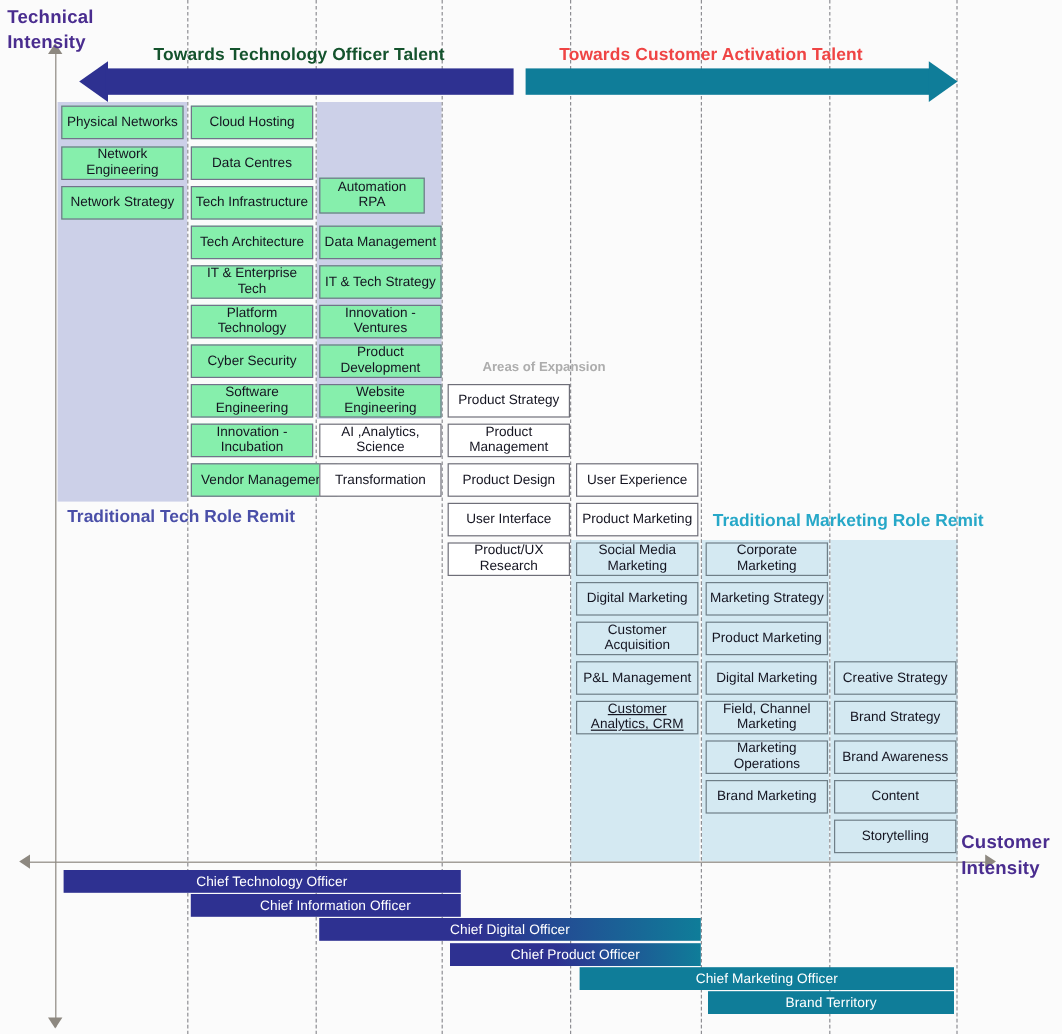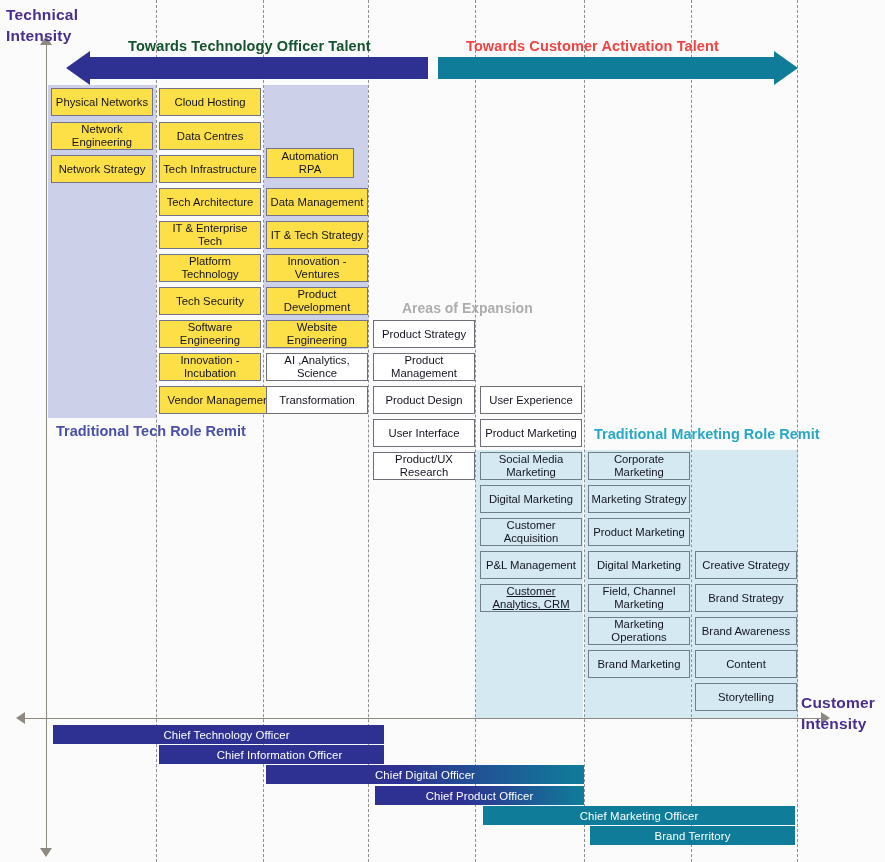--- a/index.html
+++ b/index.html
@@ -59,34 +59,34 @@
   #arrow-left .head{left:0;border-right:24px solid #2e3191;}
 
   #arrow-right{left:438px;top:57px;width:360px;}
   #arrow-right .shaft{left:0;width:338px;background:#0f7d99;}
   #arrow-right .head{right:0;border-left:24px solid #0f7d99;}
 
   
   .region-caption{position:absolute;font-weight:bold;font-size:14.5px;}
   #caption-tech{left:56px;top:423px;color:#4a4fa8;}
   #caption-marketing{left:594px;top:426px;color:#27a8c8;}
-  #caption-expansion{left:402px;top:300px;color:#adadad;font-size:14px;}
+  #caption-expansion{left:402px;top:300px;color:#adadad;font-size:11px;}
 
   
   .skillbox{
     position:absolute;
     box-sizing:border-box;
     border:1px solid #7e7e8c;
     display:flex;align-items:center;justify-content:center;
     text-align:center;
     font-size:11.3px;line-height:12.6px;
     color:#141420;
     padding:0 2px;
   }
-  .sb-purple{background:#fde047;border-color:#72728a;}
+  .sb-purple{background:#86efac;border-color:#72728a;}
   .sb-white{background:#ffffff;border-color:#6e6e78;}
   .sb-blue{background:#d4e9f2;border-color:#6f7f88;}
 
   
   .rolebar{
     position:absolute;height:19px;
     display:flex;align-items:center;justify-content:center;
     color:#ffffff;font-size:11.4px;letter-spacing:.1px;
   }
   .rb-purple{background:#2e3191;padding-left:16px;}
@@ -147,21 +147,21 @@
   <div class="skillbox sb-purple" style="left:51px;top:88px;width:102px;height:28px;">Physical Networks</div>
   <div class="skillbox sb-purple" style="left:51px;top:122px;width:102px;height:28px;">Network Engineering</div>
   <div class="skillbox sb-purple" style="left:51px;top:155px;width:102px;height:28px;">Network Strategy</div>
 
   <div class="skillbox sb-purple" style="left:159px;top:88px;width:102px;height:28px;">Cloud Hosting</div>
   <div class="skillbox sb-purple" style="left:159px;top:122px;width:102px;height:28px;">Data Centres</div>
   <div class="skillbox sb-purple" style="left:159px;top:155px;width:102px;height:28px;">Tech Infrastructure</div>
   <div class="skillbox sb-purple" style="left:159px;top:188px;width:102px;height:28px;">Tech Architecture</div>
   <div class="skillbox sb-purple" style="left:159px;top:221px;width:102px;height:28px;">IT &amp; Enterprise Tech</div>
   <div class="skillbox sb-purple" style="left:159px;top:254px;width:102px;height:28px;">Platform Technology</div>
-  <div class="skillbox sb-purple" style="left:159px;top:287px;width:102px;height:28px;">Tech Security</div>
+  <div class="skillbox sb-purple" style="left:159px;top:287px;width:102px;height:28px;">Cyber Security</div>
   <div class="skillbox sb-purple" style="left:159px;top:320px;width:102px;height:28px;">Software Engineering</div>
   <div class="skillbox sb-purple" style="left:159px;top:353px;width:102px;height:28px;">Innovation - Incubation</div>
   <div class="skillbox sb-purple" style="left:159px;top:386px;width:122px;height:28px;">Vendor Management</div>
 
   <div class="skillbox sb-purple" style="left:266px;top:148px;width:88px;height:30px;">Automation RPA</div>
   <div class="skillbox sb-purple" style="left:266px;top:188px;width:102px;height:28px;">Data Management</div>
   <div class="skillbox sb-purple" style="left:266px;top:221px;width:102px;height:28px;">IT &amp; Tech Strategy</div>
   <div class="skillbox sb-purple" style="left:266px;top:254px;width:102px;height:28px;">Innovation - Ventures</div>
   <div class="skillbox sb-purple" style="left:266px;top:287px;width:102px;height:28px;">Product Development</div>
   <div class="skillbox sb-purple" style="left:266px;top:320px;width:102px;height:28px;">Website Engineering</div>

